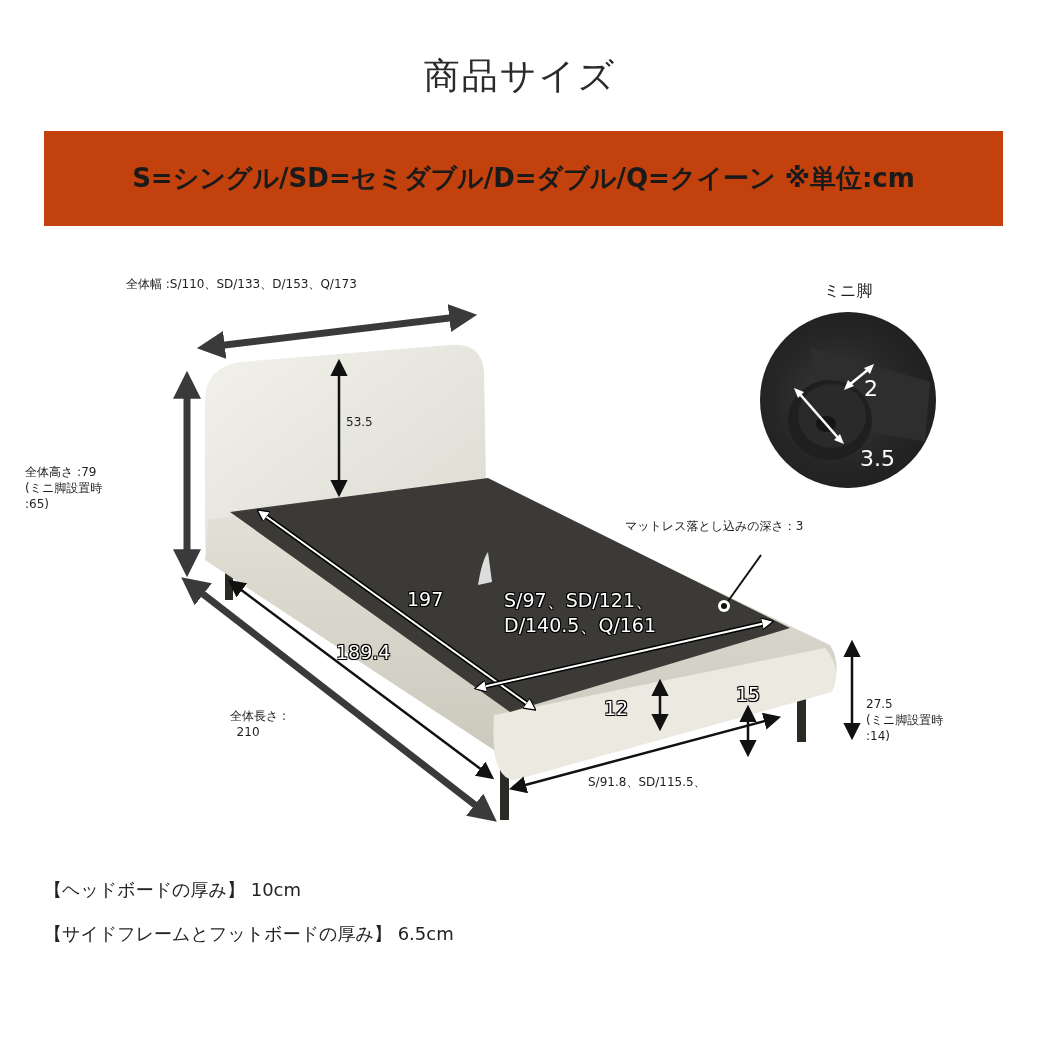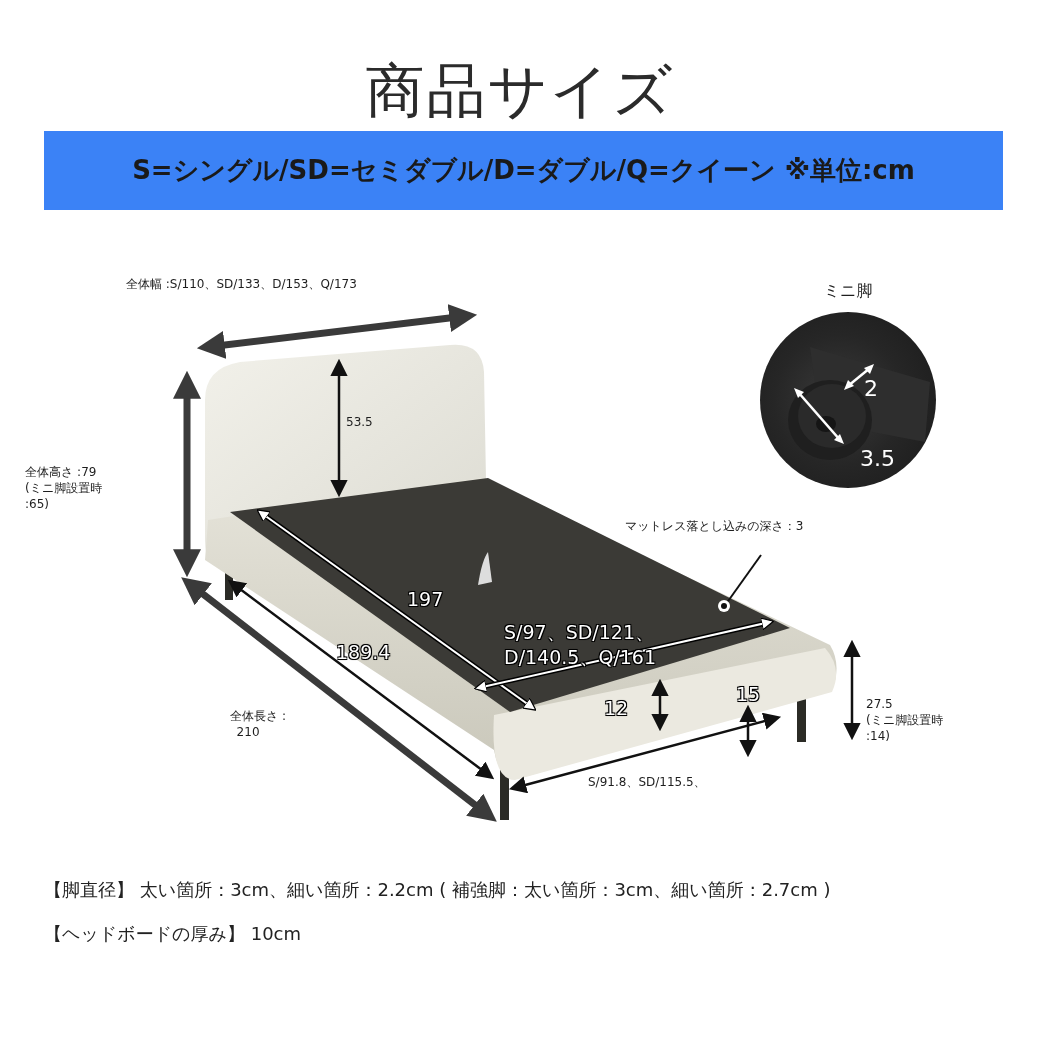--- a/index.html
+++ b/index.html
@@ -1,25 +1,25 @@
 <!DOCTYPE html>
 <html><head>
 <meta charset="utf-8">
 <style>
   * { box-sizing: border-box; margin: 0; padding: 0; }
   html, body { width: 1040px; height: 1040px; background: #ffffff; overflow: hidden; }
   body { position: relative; font-family: "DejaVu Sans", "Liberation Sans", sans-serif; color: #222; }
 
   .title {
     position: absolute; left: 0; top: 52px; width: 1040px; text-align: center;
-    font-size: 59px; font-weight: normal; color: #2b2b2b; letter-spacing: 2px;
+    font-size: 36px; font-weight: normal; color: #2b2b2b; letter-spacing: 2px;
   }
   .legend-band {
-    position: absolute; left: 44px; top: 131px; width: 959px; height: 79px;
-    background: #3b82f6; display: flex; align-items: center; justify-content: center;
+    position: absolute; left: 44px; top: 131px; width: 959px; height: 95px;
+    background: #c2410c; display: flex; align-items: center; justify-content: center;
   }
   .legend-text { font-size: 26px; font-weight: bold; color: #1a1a1a; letter-spacing: 0px; }
 
   .lbl { position: absolute; font-size: 12px; color: #1e1e1e; line-height: 1.35; white-space: nowrap; }
   .lbl-white {
     position: absolute; font-size: 19px; color: #ffffff; white-space: nowrap; line-height: 1.3;
     text-shadow: -1px -1px 0 #000, 1px -1px 0 #000, -1px 1px 0 #000, 1px 1px 0 #000, 0 0 2px #000;
   }
 
   svg.diagram { position: absolute; left: 0; top: 0; }
@@ -135,21 +135,21 @@
 <div class="lbl" style="left:25px; top:464px;">
   <div>全体高さ :79</div>
   <div>(ミニ脚設置時</div>
   <div>:65)</div>
 </div>
 
 <div class="lbl" style="left:625px; top:518px;">マットレス落とし込みの深さ：3</div>
 
 <div class="lbl-white" style="left:407px; top:587px;">197</div>
 
-<div class="lbl-white" style="left:504px; top:588px;margin-top:32px;">
+<div class="lbl-white" style="left:504px; top:588px;">
   <div>S/97、SD/121、</div>
   <div>D/140.5、Q/161</div>
 </div>
 
 <div class="lbl-white" style="left:336px; top:640px;">189.4</div>
 
 <div class="lbl" style="left:866px; top:650px;margin-top:46px;">
   <div>27.5</div>
   <div>(ミニ脚設置時</div>
   <div>:14)</div>
@@ -162,15 +162,15 @@
 <div class="lbl" style="left:230px; top:708px; text-align:center;">
   <div>全体長さ :</div>
   <div style="padding-right:20px;">210</div>
 </div>
 
 <div class="lbl" style="left:588px; top:774px;">
   <div>S/91.8、SD/115.5、</div>
 </div>
 
 <div class="notes">
-  <div class="note">【脚直径】 太い箇所：3cm、細い箇所：2.2cm ( 補強脚：太い箇所：3cm、細い箇所：2.7cm )</div>
   <div class="note">【ヘッドボードの厚み】 10cm</div>
+  <div class="note">【サイドフレームとフットボードの厚み】 6.5cm</div>
 </div>
 
 </body></html>

